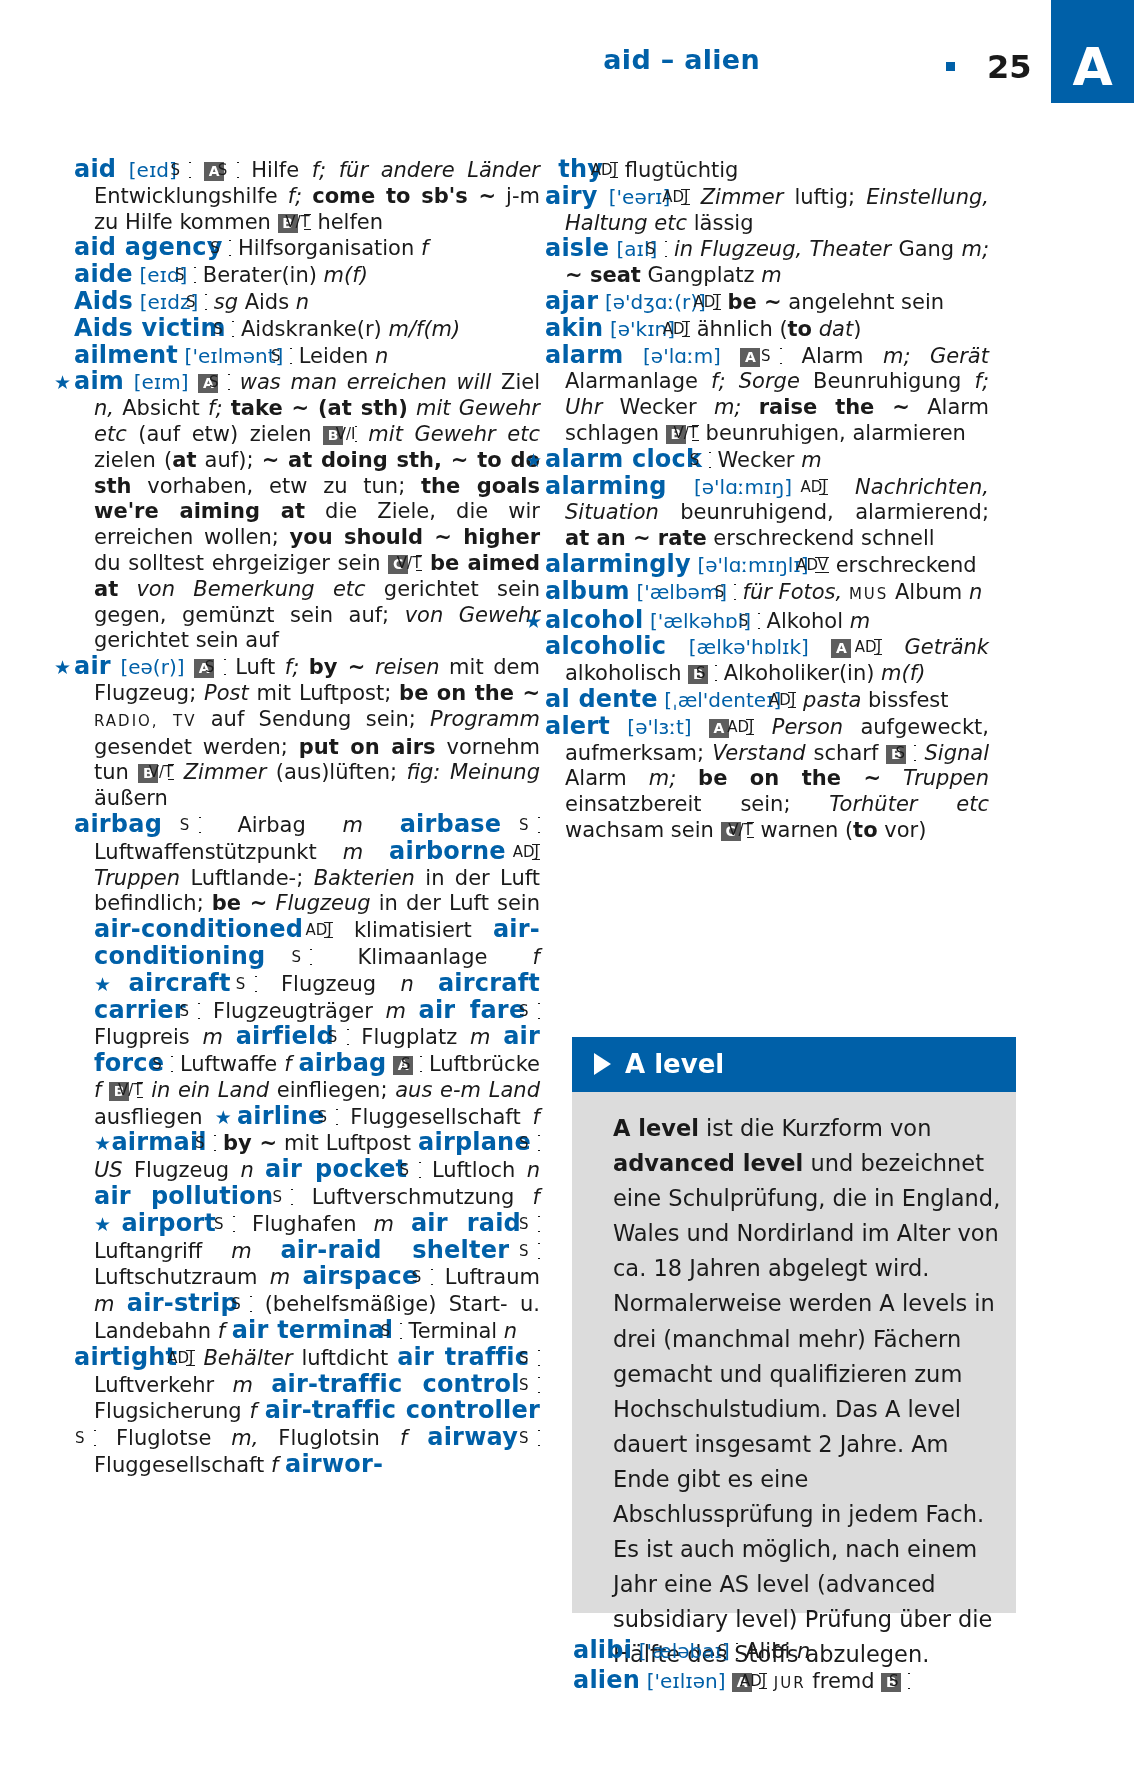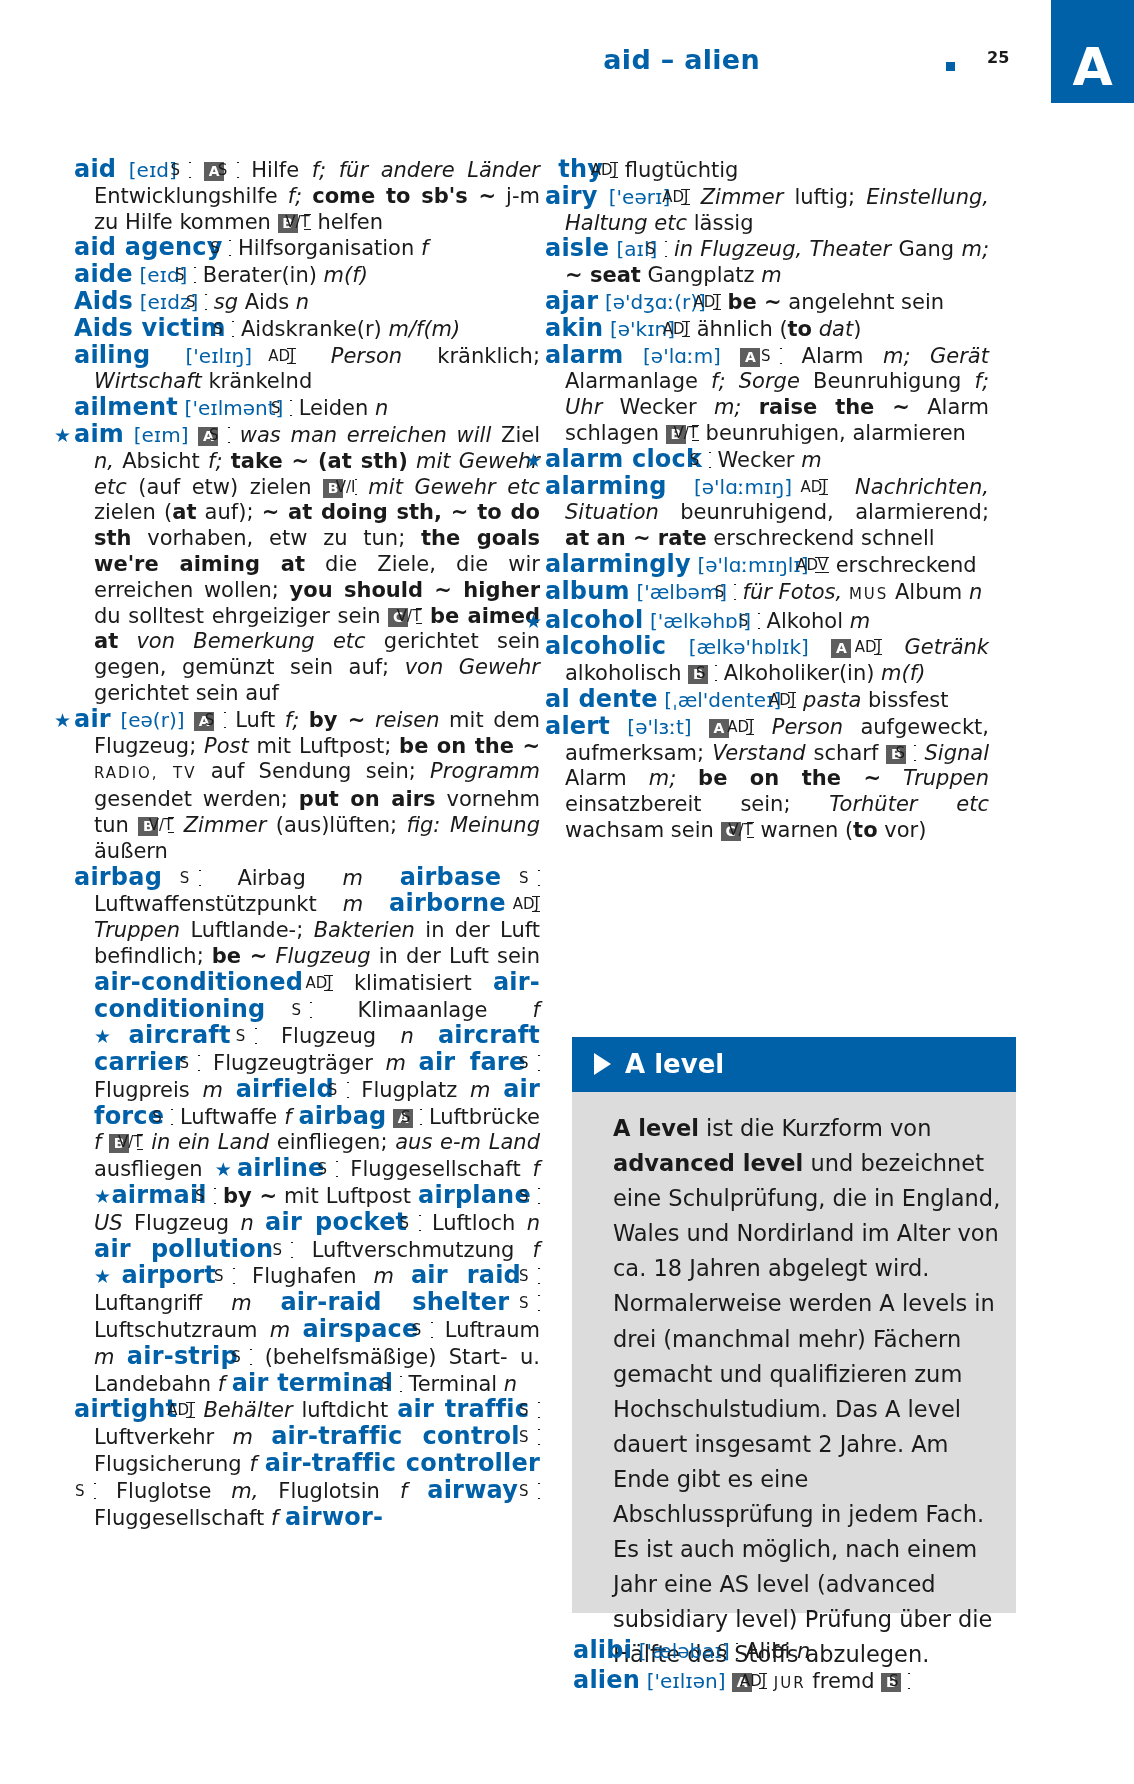--- a/index.html
+++ b/index.html
@@ -2,21 +2,21 @@
 <html><head>
 <meta charset="utf-8">
 <style>
   html, body { margin:0; padding:0; background:#ffffff; }
   body { width:1134px; height:1784px; position:relative; overflow:hidden;
          font-family:"DejaVu Sans", sans-serif; color:#1a1a1a; }
   .header { position:absolute; left:0; top:0; width:1004px; height:104px; }
   .running-head { position:absolute; right:244px; top:44px; font-size:27px; font-weight:bold;
                   color:#0060a8; letter-spacing:0.3px; }
   .head-bullet { position:absolute; left:946px; top:62px; width:9px; height:9px; background:#0060a8; }
-  .page-num { position:absolute; left:987px; top:48px; font-size:16px; font-weight:bold; color:#1a1a1a; }
+  .page-num { position:absolute; left:987px; top:48px; font-size:32px; font-weight:bold; color:#1a1a1a; }
   .thumb-tab { position:absolute; left:1051px; top:0; width:83px; height:103px; background:#0060a8;
                color:#fff; font-size:52px; font-weight:bold; text-align:center; line-height:134px; }
 
   .col { position:absolute; top:113px; font-size:21px; line-height:25.8px;margin-top:44px; }
   .col-left { left:74px; width:466px; }
   .col-right { left:545px; width:444px; }
 
   .entry { position:relative; padding-left:20px; text-indent:-20px; text-align:justify; }
   .hw { color:#0060a8; font-weight:bold; font-size:24px; letter-spacing:0.2px; }
   .star { color:#0060a8; font-size:19px; position:relative; }
@@ -84,26 +84,20 @@
     <span class="pos">S</span>
     <span class="it">sg</span> Aids <span class="it">n</span>
   </div>
 
   <div class="entry">
     <span class="hw">Aids victim</span>
     <span class="pos">S</span>
     Aidskranke(r) <span class="it">m/f(m)</span>
   </div>
 
-  <div class="entry">
-    <span class="hw">ailing</span>
-    <span class="ph">['eɪlɪŋ]</span>
-    <span class="pos">ADJ</span>
-    <span class="it">Person</span> kränklich; <span class="it">Wirtschaft</span> kränkelnd
-  </div>
 
   <div class="entry">
     <span class="hw">ailment</span>
     <span class="ph">['eɪlmənt]</span>
     <span class="pos">S</span>
     Leiden <span class="it">n</span>
   </div>
 
   <div class="entry">
     <span class="star lead-star">★</span><span class="hw">aim</span>

